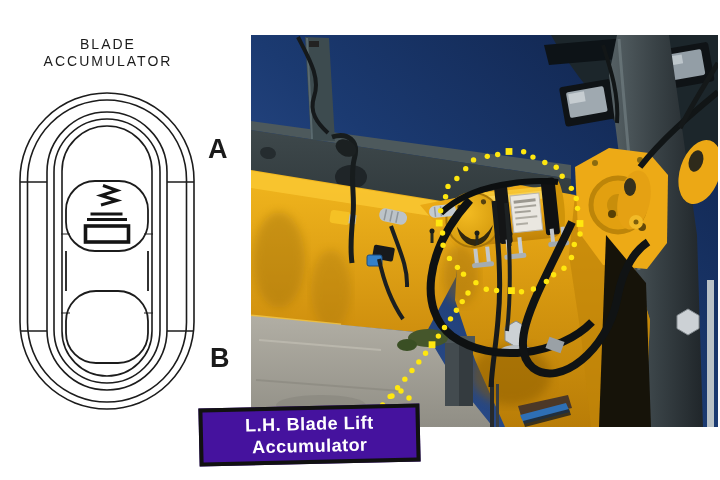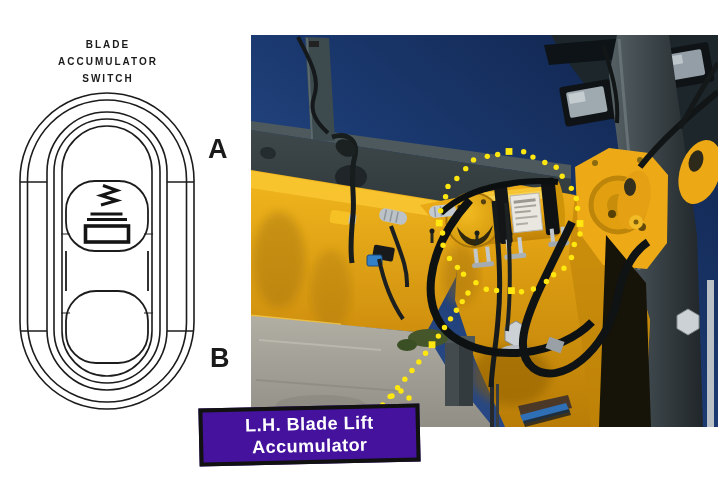--- a/index.html
+++ b/index.html
@@ -1,36 +1,35 @@
 <!DOCTYPE html>
 <html><head>
 <meta charset="utf-8">
 <style>
   html,body{margin:0;padding:0;background:#ffffff;}
   .stage{position:relative;width:720px;height:480px;background:#ffffff;overflow:hidden;
          font-family:"Liberation Sans",sans-serif;}
   .switch-title{position:absolute;left:12px;top:36px;width:192px;text-align:center;
-                font-weight:bold;font-size:10px;letter-spacing:2px;line-height:17px;color:#1b1b1b;}
+                font-weight:normal;font-size:14px;letter-spacing:2px;line-height:17px;color:#1b1b1b;}
   .switch-svg{position:absolute;left:0;top:0;}
   .photo-svg{position:absolute;left:251px;top:35px;}
   .callout{position:absolute;left:199px;top:406px;width:213px;height:47px;
            background:#45129e;border:4px solid #111111;transform:rotate(-1.3deg);
            color:#ffffff;font-weight:bold;font-size:18px;line-height:22px;text-align:center;
            padding-top:3px;letter-spacing:.5px;}
   svg text.poslabel{font-family:"Liberation Sans",sans-serif;font-weight:bold;font-size:27px;fill:#1a1a1a;}
 </style>
 </head>
 <body>
 
 <div class="stage">
 
   <div class="switch-title">
     <div>BLADE</div>
     <div>ACCUMULATOR</div>
-    <div>SWITCH</div>
   </div>
 
   <svg class="switch-svg" width="250" height="480" viewBox="0 0 250 480">
     <g fill="none" stroke="#1c1c1c" stroke-width="1.6">
       <rect x="20" y="93" width="174" height="316" rx="87"></rect>
       <rect x="27.5" y="100" width="159" height="302" rx="79.5"></rect>
       <rect x="47" y="112" width="120" height="278" rx="60"></rect>
       <rect x="54" y="119" width="106" height="264" rx="53"></rect>
       <rect x="62" y="126" width="90" height="250" rx="45"></rect>
       <path d="M20,182 H47 M167,182 H194 M20,331 H47 M167,331 H194"></path>

